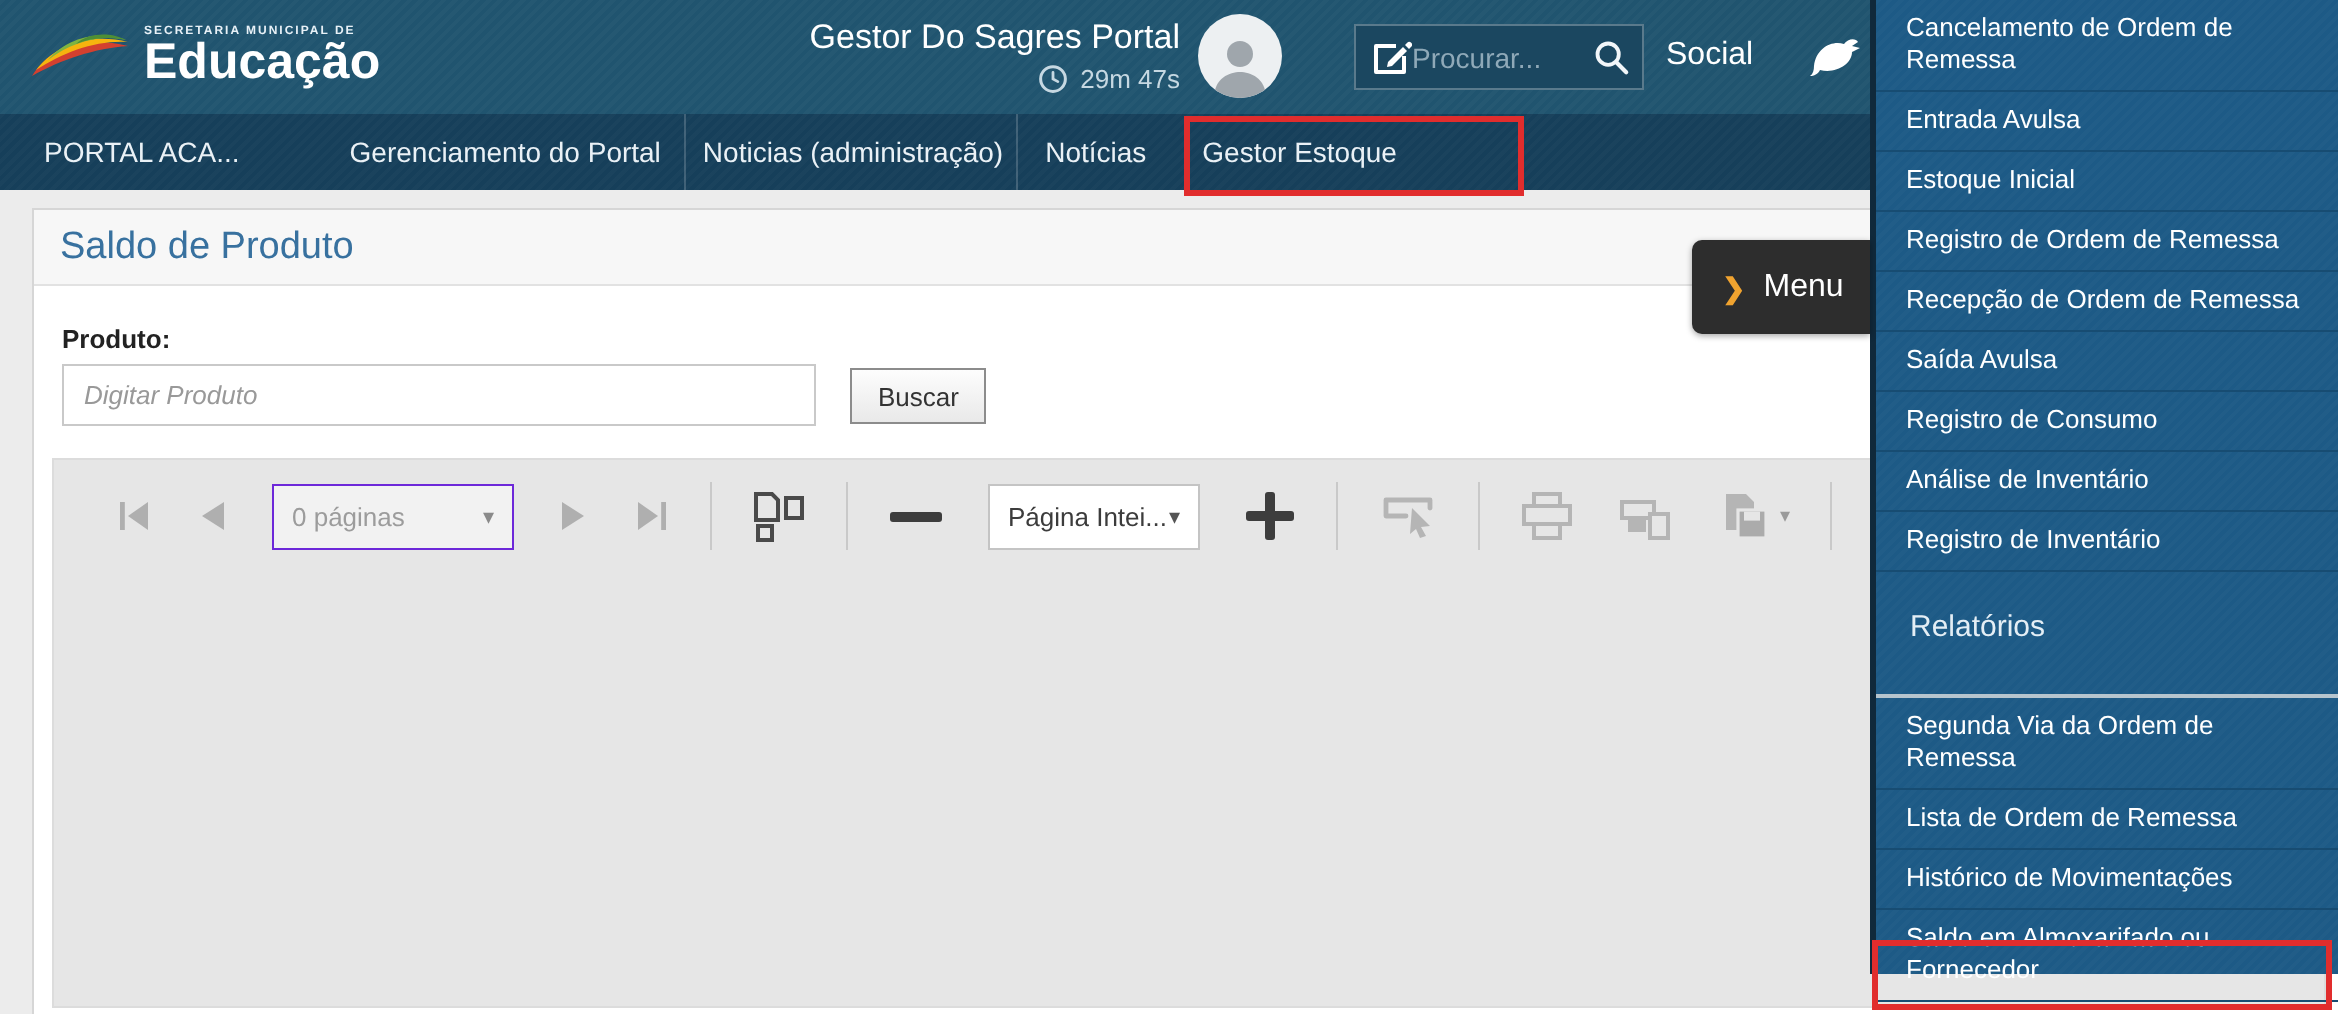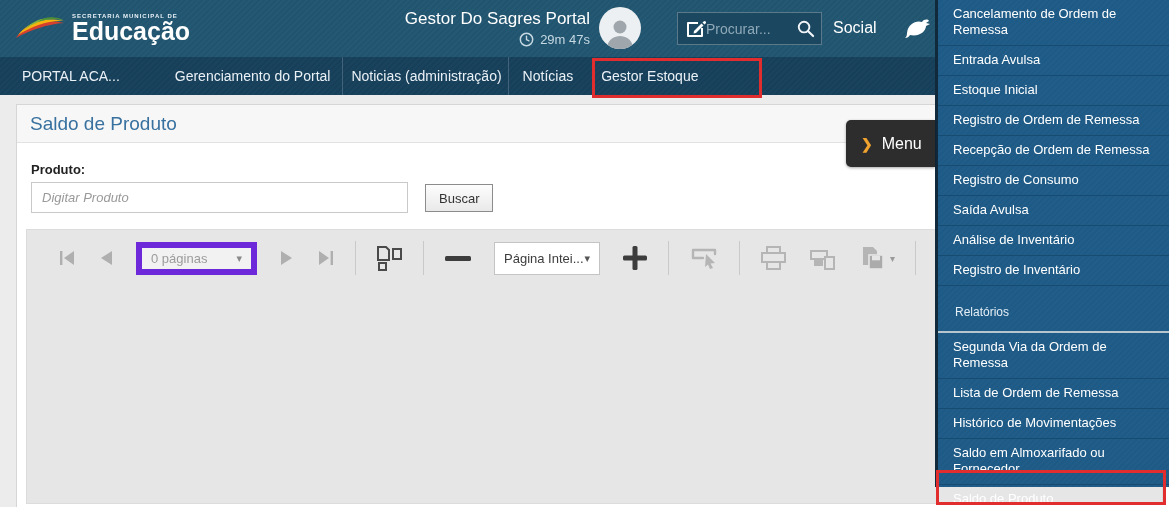--- a/index.html
+++ b/index.html
@@ -47,40 +47,40 @@
     background:linear-gradient(#FDFDFD,#E9E9E9); border:1px solid #8C8C8C; cursor:pointer;
     font-family:"Liberation Sans",sans-serif; }
 
   
   .viewer { position:absolute; left:9px; top:124px; right:6px; bottom:3px; background:#E6E6E6; border:1px solid #DCDCDC; }
   .rtoolbar { height:56px; display:flex; align-items:center; padding-left:20px; }
   .tb { background:none; border:none; cursor:pointer; display:flex; align-items:center; margin:0 11px; padding:0; }
   .tsep { width:1px; height:34px; background:#C9C9C9; margin:0 9px; }
   .dd { height:33px; display:flex; align-items:center; justify-content:space-between;
     padding:0 9px; font-size:13px; cursor:pointer; }
-  .dd-disabled { width:121px; background:#F2F2F2; border:6px solid #6d28d9; color:#9C9C9C; margin:0 11px; }
+  .dd-disabled { width:121px; background:#F2F2F2; border:1px solid #6d28d9; color:#9C9C9C; margin:0 11px; }
   .dd-white { width:106px; background:#FFFFFF; border:1px solid #C4C4C4; color:#3C3C3C; margin:0 11px; }
   .dd .caret { font-size:11px; color:#8A8A8A; }
   .dd-white .caret { color:#555555; }
   .exp-caret { font-size:10px; color:#9A9A9A; margin-left:3px; }
 
   
   .menu-btn { position:absolute; left:846px; top:120px; width:89px; height:47px; background:#2D2D2D;
     border-radius:5px 0 0 5px; display:flex; align-items:center; gap:9px; padding-left:15px;
     cursor:pointer; z-index:41; box-shadow:0 1px 3px rgba(0,0,0,.35); }
   .menu-btn .chev { color:#F0A32F; font-size:14px; font-weight:bold; }
   .menu-btn .lbl { color:#FFFFFF; font-size:16px; }
 
   
   .sidemenu { position:absolute; left:935px; top:0; width:234px; height:487px; background:#1D5A86;
     background-image:repeating-linear-gradient(135deg, rgba(255,255,255,.02) 0 2px, transparent 2px 4px);
     border-left:3px solid #10293B; z-index:40; }
   .smi { padding:6px 8px 7px 15px; border-bottom:1px solid #174C72; color:#FFFFFF; font-size:13px;
     line-height:16px; cursor:pointer; }
-  .sm-section { margin-top:14px; padding:5px 10px 12px 17px; font-size:12px; color:#E4EEF5;
+  .sm-section { margin-top:14px; padding:5px 10px 25px 17px; font-size:15px; color:#E4EEF5;
     border-bottom:2px solid #B7C5CE; }
 
   
   .hl { position:absolute; border:3px solid #E12D2D; z-index:60; pointer-events:none; }
   .hl-nav { left:592px; top:58px; width:170px; height:40px; }
   .hl-menu { left:936px; top:470px; width:230px; height:35px; }
 </style>
 </head>
 <body>
 
@@ -273,22 +273,22 @@
     <span class="chev">❯</span>
     <span class="lbl">Menu</span>
   </div>
 
   <div class="sidemenu">
     <div class="smi">Cancelamento de Ordem de Remessa</div>
     <div class="smi">Entrada Avulsa</div>
     <div class="smi">Estoque Inicial</div>
     <div class="smi">Registro de Ordem de Remessa</div>
     <div class="smi">Recepção de Ordem de Remessa</div>
+    <div class="smi">Saída Avulsa</div>
     <div class="smi">Registro de Consumo</div>
-    <div class="smi">Saída Avulsa</div>
     <div class="smi">Análise de Inventário</div>
     <div class="smi">Registro de Inventário</div>
 
     <div class="sm-section">Relatórios</div>
 
     <div class="smi">Segunda Via da Ordem de Remessa</div>
     <div class="smi">Lista de Ordem de Remessa</div>
     <div class="smi">Histórico de Movimentações</div>
     <div class="smi">Saldo em Almoxarifado ou Fornecedor</div>
     <div class="smi">Saldo de Produto</div>

